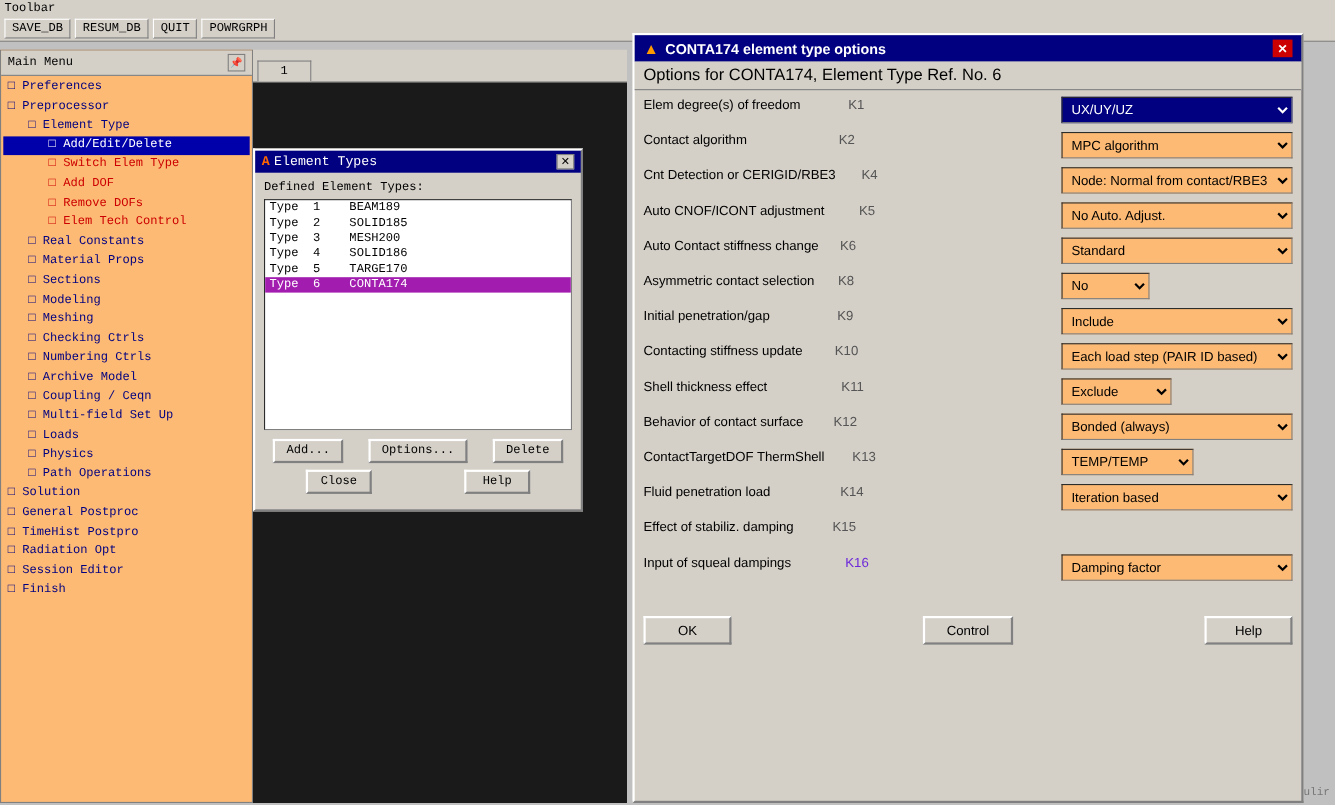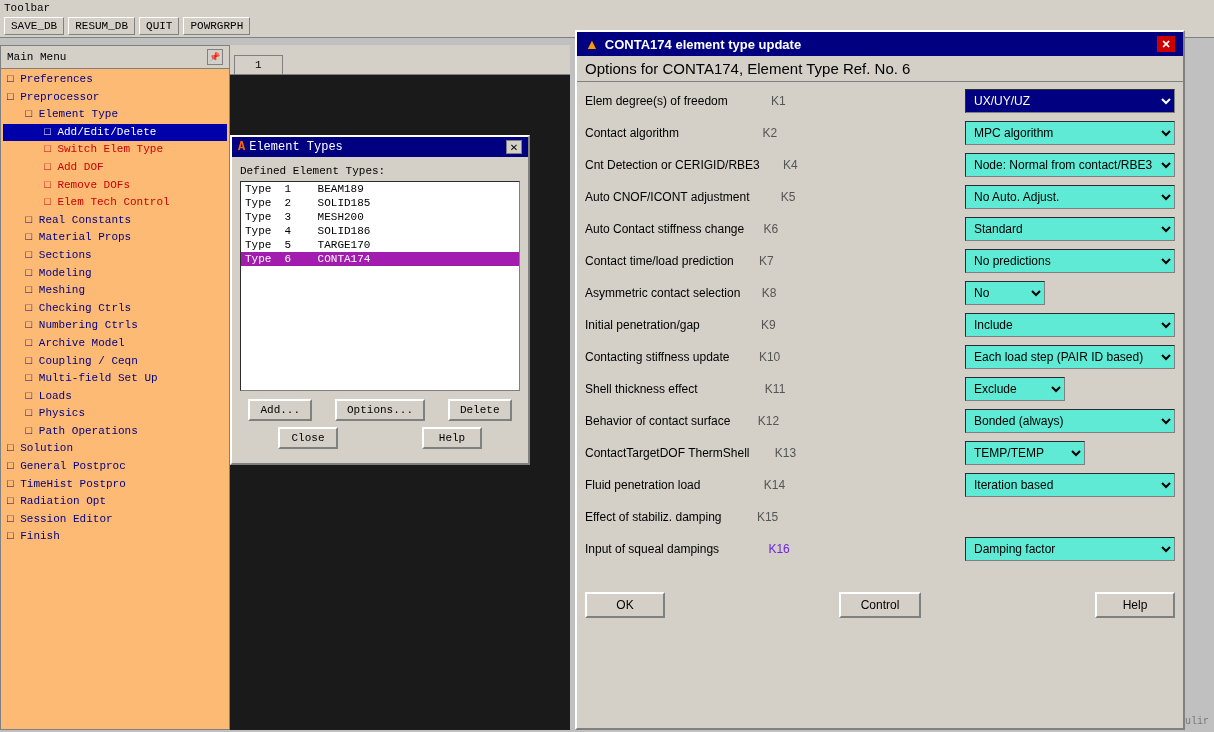--- a/index.html
+++ b/index.html
@@ -228,40 +228,40 @@
       color: #000;
       border-bottom: 1px solid #808080;
     }
 
     .conta-body {
       padding: 6px 8px;
     }
 
     .conta-row {
       display: flex;
-      align-items: center;
+      align-items: flex-start;
       margin-bottom: 6px;
       min-height: 26px;
     }
 
     .conta-label {
       flex: 0 0 380px;
       font-size: 12px;
       color: #000;
     }
 
     .conta-control {
       flex: 1;
     }
 
     .conta-select {
       width: 100%;
       font-family: Arial, sans-serif;
       font-size: 12px;
-      background: #5eead4;
+      background: #fdba74;
       border: 1px inset #808080;
       padding: 2px 4px;
       height: 24px;
     }
 
     .conta-select-blue {
       background: #000080;
       color: white;
     }
 
@@ -447,21 +447,21 @@
         <button class="dialog-btn">Close</button>
         <button class="dialog-btn">Help</button>
       </div>
     </div>
   </div>
 
   <div class="conta-dialog">
     <div class="conta-titlebar">
       <div style="display:flex; align-items:center; gap:6px;">
         <span style="color:#ff9900; font-weight:bold; font-size:14px;">▲</span>
-        <span>CONTA174 element type update</span>
+        <span>CONTA174 element type options</span>
       </div>
       <button class="conta-close-btn">✕</button>
     </div>
     <div class="conta-subtitle">Options for CONTA174, Element Type Ref. No. 6</div>
     <div class="conta-body">
 
       <div class="conta-row">
         <div class="conta-label">
           <span>Elem degree(s) of freedom</span>
           <span style="margin-left:40px; color:#555;">K1</span>
@@ -514,31 +514,20 @@
           <span>Auto Contact stiffness change</span>
           <span style="margin-left:16px; color:#555;">K6</span>
         </div>
         <div class="conta-control">
           <select class="conta-select">
             <option>Standard</option>
           </select>
         </div>
       </div>
 
-      <div class="conta-row">
-        <div class="conta-label">
-          <span>Contact time/load prediction</span>
-          <span style="margin-left:22px; color:#555;">K7</span>
-        </div>
-        <div class="conta-control">
-          <select class="conta-select">
-            <option>No predictions</option>
-          </select>
-        </div>
-      </div>
 
       <div class="conta-row">
         <div class="conta-label">
           <span>Asymmetric contact selection</span>
           <span style="margin-left:18px; color:#555;">K8</span>
         </div>
         <div class="conta-control">
           <select class="conta-select" style="width:80px;">
             <option>No</option>
           </select>

